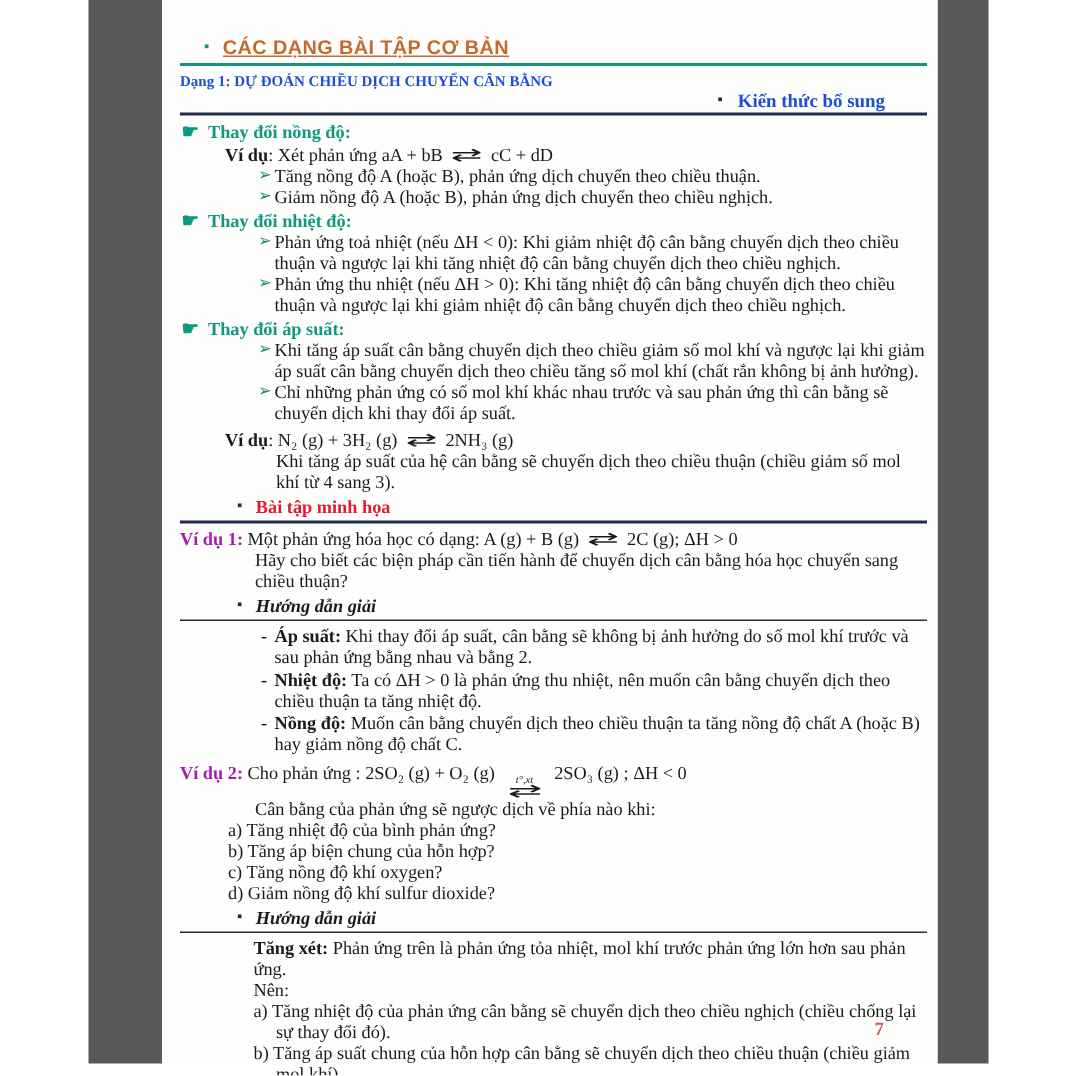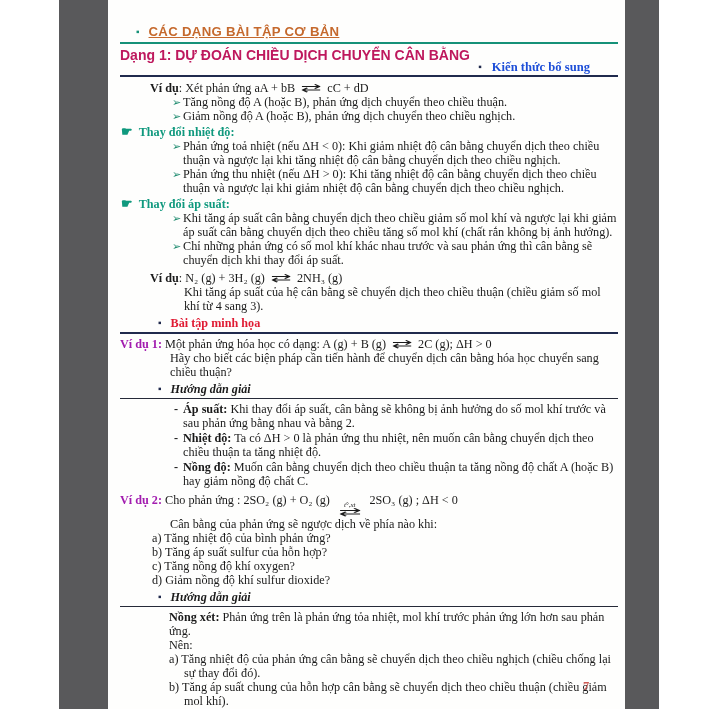--- a/index.html
+++ b/index.html
@@ -15,22 +15,22 @@
 
   p, .ln { margin:0; }
 
   
   .trow { display:flex; align-items:center; gap:9px; margin-left:16px; }
   .sq { color:#202a4d; font-size:10px; line-height:10px; flex:none; }
   .sq.teal { color:#159178; }
   .main-title { color:#c5692d; font-weight:700; font-size:13.2px; letter-spacing:.3px;
                 font-family:"Liberation Sans", sans-serif;text-decoration:underline; }
   .rule-teal { border-bottom:2px solid #159178; margin-top:3px; }
-  .dang { font-family:Liberation Sans, sans-serif; font-weight:700; font-size:14px;
-          color:#be185d; margin-top:3px; line-height:16px; }
+  .dang { font-family:Liberation Serif, serif; font-weight:700; font-size:10px;
+          color:#1d4ed8; margin-top:3px; line-height:16px; }
   .noterow { display:flex; justify-content:flex-end; align-items:center; gap:10px;
              padding-right:28px; margin-top:-3px; }
   .kt-note { color:#1d4ed8; font-weight:700; font-size:12.6px; }
   .rule-navy { border-bottom:2.5px solid #202a4d; margin-top:1px; margin-bottom:4px; }
 
   
   .sec { margin-top:2px; margin-left:1px; color:#10997e; font-weight:700; }
   .hand { margin-right:6px; font-size:13px; }
   .vd  { margin-left:30px; margin-top:1px; }
   .lbl-b { font-weight:700; }
@@ -83,20 +83,21 @@
       <span class="main-title">CÁC DẠNG BÀI TẬP CƠ BẢN</span>
     </div>
     <div class="rule-teal"></div>
     <p class="dang">Dạng 1: DỰ ĐOÁN CHIỀU DỊCH CHUYỂN CÂN BẰNG</p>
     <div class="noterow">
       <span class="sq">▪</span>
       <span class="kt-note">Kiến thức bổ sung</span>
     </div>
     <div class="rule-navy"></div>
 
+    <p class="sec"><span class="hand">☛</span><span>Thay đổi nồng độ:</span></p>
     <p class="vd"><span class="lbl-b">Ví dụ</span><span>: Xét phản ứng aA + bB</span><span class="arrow1">⇄</span><span>cC + dD</span></p>
     <div class="tri-item">
         <span class="tri">➢</span>
         <p class="txt">Tăng nồng độ A (hoặc B), phản ứng dịch chuyển theo chiều thuận.</p>
       </div>
     <div class="tri-item">
         <span class="tri">➢</span>
         <p class="txt">Giảm nồng độ A (hoặc B), phản ứng dịch chuyển theo chiều nghịch.</p>
       </div>
 
@@ -151,32 +152,32 @@
         <span class="dash">-</span>
         <p class="txt"><span class="lbl-b">Nồng độ:</span><span> Muốn cân bằng chuyển dịch theo chiều thuận ta tăng nồng độ chất A (hoặc B) hay giảm nồng độ chất C.</span></p>
       </div>
 
     <p style="margin-top:5px;"><span class="lbl-red">Ví dụ 2:</span><span> Cho phản ứng : 2SO₂ (g) + O₂ (g)</span><span class="arrow2">
           <span class="alab">t°,xt</span>
           <span class="aglyph">⇄</span>
         </span><span>2SO₃ (g) ;  ΔH &lt; 0</span></p>
     <p class="q50">Cân bằng của phản ứng sẽ ngược dịch về phía nào khi:</p>
     <p class="q54">a) Tăng nhiệt độ của bình phản ứng?</p>
-    <p class="q54">b) Tăng áp suất sulfur của hỗn hợp?</p>
+    <p class="q54">b) Tăng áp biện chung của hỗn hợp?</p>
     <p class="q54">c) Tăng nồng độ khí oxygen?</p>
     <p class="q54">d) Giảm nồng độ khí sulfur dioxide?</p>
 
     <div class="ubox thin">
       <div class="row">
         <span class="sq">▪</span>
         <span class="hdg-label">Hướng dẫn giải</span>
       </div>
     </div>
 
-    <p class="sol2"><span class="lbl-b">Nồng xét:</span><span> Phản ứng trên là phản ứng tỏa nhiệt, mol khí trước phản ứng lớn hơn sau phản ứng.</span></p>
+    <p class="sol2"><span class="lbl-b">Tăng xét:</span><span> Phản ứng trên là phản ứng tỏa nhiệt, mol khí trước phản ứng lớn hơn sau phản ứng.</span></p>
     <p class="sol2">Nên:</p>
     <p class="sol2-hang">a) Tăng nhiệt độ của phản ứng cân bằng sẽ chuyển dịch theo chiều nghịch (chiều chống lại sự thay đổi đó).</p>
     <p class="sol2-hang">b) Tăng áp suất chung của hỗn hợp cân bằng sẽ chuyển dịch theo chiều thuận (chiều giảm mol khí).</p>
 
   </div>
 
   <div class="pagenum">7</div>
 </div>
 
 </body></html>

